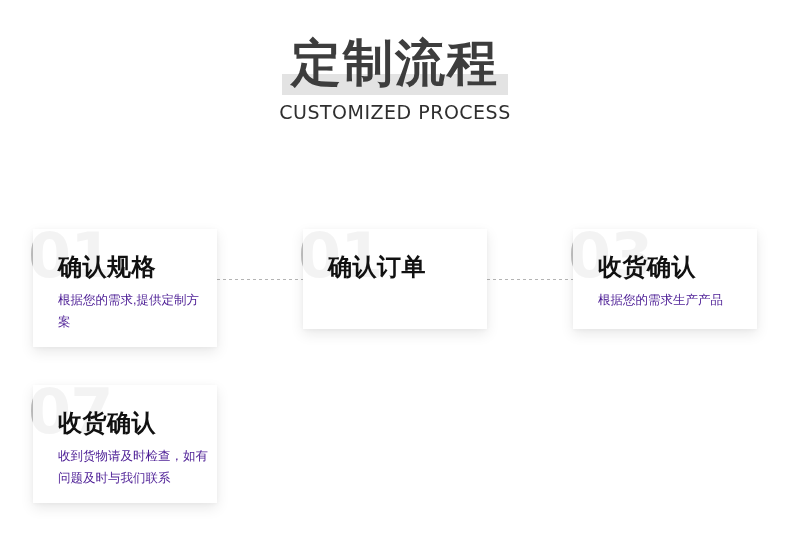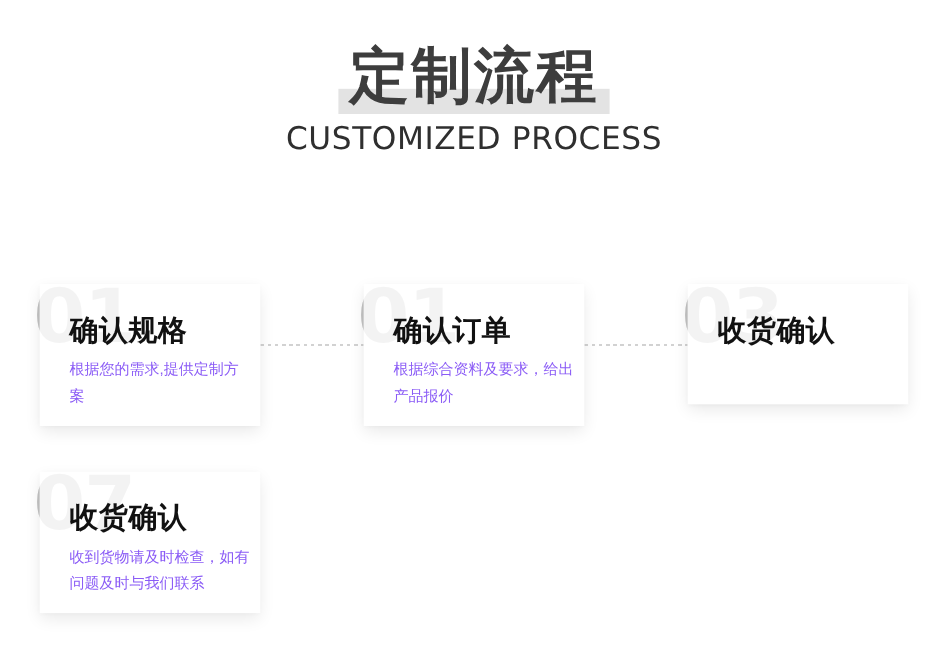--- a/index.html
+++ b/index.html
@@ -44,21 +44,21 @@
     display: inline-block;
     font-size: 50px;
     line-height: 1.1;
     font-weight: 700;
     color: #3d3d3d;
     letter-spacing: 2px;
   }
   .subtitle {
     margin: 9px 0 0 0;
     font-family: "DejaVu Sans", "Liberation Sans", sans-serif;
-    font-size: 26px;
+    font-size: 19px;
     font-weight: 400;
     color: #2f2f2f;
     letter-spacing: 0.5px;
   }
 
   
   .steps {
     margin: 106px 33px 0 33px;
     display: grid;
     grid-template-columns: 1fr 1fr 1fr;
@@ -102,21 +102,21 @@
     margin: 0 0 7px 0;
     font-size: 24px;
     font-weight: 700;
     color: #111111;
     letter-spacing: 0.5px;
   }
   .card-desc {
     margin: 0;
     font-size: 12.5px;
     line-height: 1.72;
-    color: #8b5cf6;
+    color: #4c1d95;
     white-space: pre-line;
   }
 </style>
 </head>
 <body>
 
 <div class="page">
 
   <header>
     <div class="title-wrap">
@@ -135,29 +135,28 @@
         <h3 class="card-title">确认规格</h3>
         <p class="card-desc">根据您的需求,提供定制方案</p>
       </div>
     </div>
 
     <div class="step">
       <div class="num">01</div>
       <div class="connector"></div>
       <div class="card">
         <h3 class="card-title">确认订单</h3>
-        <p class="card-desc">根据综合资料及要求，给出
-产品报价</p>
       </div>
     </div>
 
     <div class="step">
       <div class="num">03</div>
       <div class="card">
         <h3 class="card-title">收货确认</h3>
+        <p class="card-desc">根据您的需求生产产品</p>
       </div>
     </div>
 
 
 
     <div class="step">
       <div class="num">07</div>
       <div class="card">
         <h3 class="card-title">收货确认</h3>
         <p class="card-desc">收到货物请及时检查，如有

